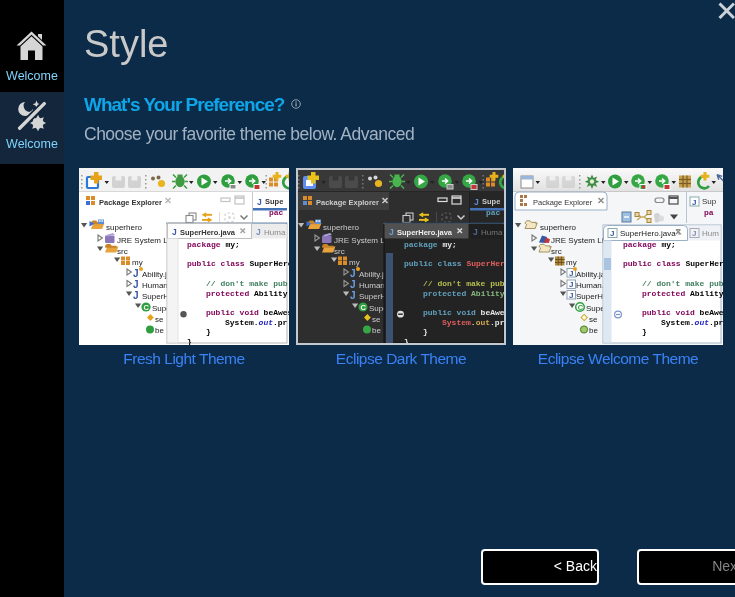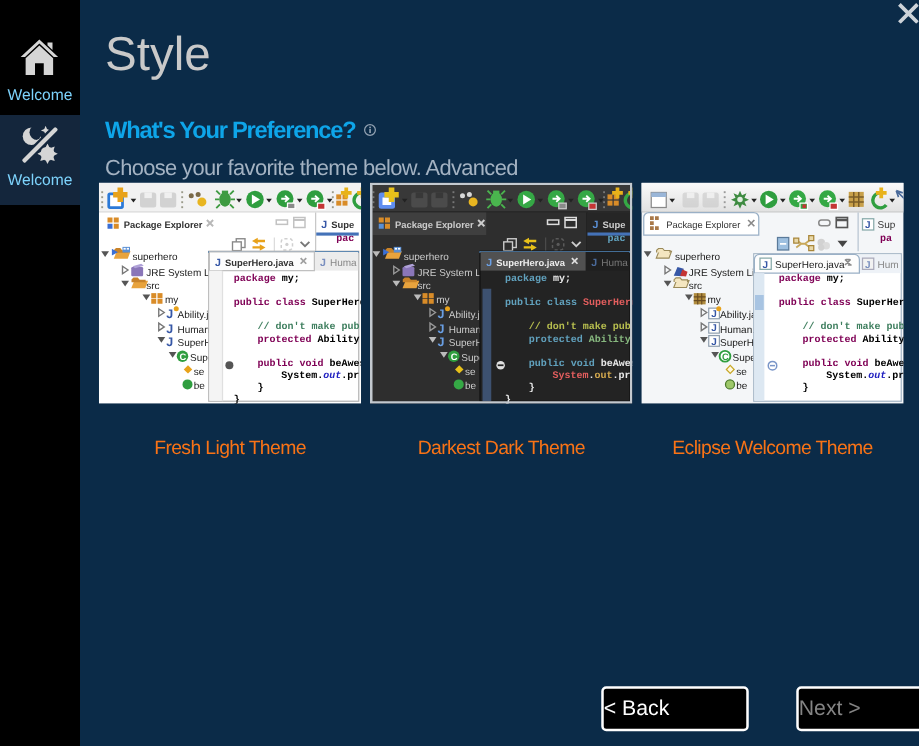--- a/index.html
+++ b/index.html
@@ -1,23 +1,23 @@
 <!DOCTYPE html>
 <html><head><meta charset="utf-8"><style>
 *{margin:0;padding:0;box-sizing:border-box}
 html,body{width:735px;height:597px;overflow:hidden;background:#0b2b48;font-family:"Liberation Sans",sans-serif}
 .abs{position:absolute}
 #sidebar{position:absolute;left:0;top:0;width:64px;height:597px;background:#000}
 .sbtxt{position:absolute;left:0;width:64px;text-align:center;color:#7dd3fc;font-size:12.5px}
 #title{position:absolute;left:84px;top:23px;font-size:38px;font-weight:400;color:#c9c9c9;letter-spacing:0px}
 #h2{position:absolute;left:84px;top:94px;font-size:19px;font-weight:bold;color:#0ea5e9;letter-spacing:-1px}
 #sub{position:absolute;left:84px;top:124px;font-size:17.5px;color:#a3b2c2;letter-spacing:-0.5px}
-.thumb{position:absolute;top:146px;width:210px;height:177px;overflow:hidden}
-.tlabel{position:absolute;top:350px;width:210px;text-align:center;font-size:15.5px;color:#f97316;letter-spacing:-0.5px}
-.btn{position:absolute;top:549px;width:118px;height:36px;background:#000;border:2px solid #fff;border-radius:4px;text-align:left;line-height:31px;font-size:17px}
+.thumb{position:absolute;top:168px;width:210px;height:177px;overflow:hidden}
+.tlabel{position:absolute;top:350px;width:210px;text-align:center;font-size:15.5px;color:#3b82f6;letter-spacing:-0.5px}
+.btn{position:absolute;top:549px;width:118px;height:36px;background:#000;border:2px solid #fff;border-radius:4px;text-align:right;line-height:31px;font-size:14px}
 </style></head>
 <body>
 <div id="sidebar">
   <div style="position:absolute;left:0;top:92px;width:64px;height:72px;background:#14263c"></div>
   <svg class="abs" style="left:15px;top:30px" width="33" height="32" viewBox="0 0 33 32">
     <g fill="#d5d5d5">
     <path d="M16.5 1.5 L1.5 15.5 L5 15.5 L16.5 4.8 L28 15.5 L31.5 15.5 Z"></path>
     <path d="M23 4 L27 4 L27 10 L23 6.2 Z"></path>
     <path d="M5.5 16.5 L16.5 6.3 L27.5 16.5 L27.5 30 L20 30 L20 20.5 L13 20.5 L13 30 L5.5 30 Z"></path>
     </g>
@@ -541,17 +541,17 @@
  <text x="129" y="120" fill="#3f7f5f">// don't make pub</text>
  <text x="129" y="130"><tspan fill="#7f0055">protected</tspan> Ability</text>
  <text x="129" y="149.5"><tspan fill="#7f0055">public void</tspan> beAwes</text>
  <text x="148" y="159">System.<tspan fill="#2020c0" font-style="italic">out</tspan>.pri</text>
  <text x="129" y="168.5">}</text>
 </g>
 </g>
 </svg></div>
 
 <div class="tlabel" style="left:79px">Fresh Light Theme</div>
-<div class="tlabel" style="left:296px">Darkest Dark Theme</div>
+<div class="tlabel" style="left:296px">Eclipse Dark Theme</div>
 <div class="tlabel" style="left:513px">Eclipse Welcome Theme</div>
 
 <div class="btn" style="left:481px;color:#fff">&lt; Back</div>
 <div class="btn" style="left:637px;color:#848484">Next &gt;</div>
 
 </body></html>

